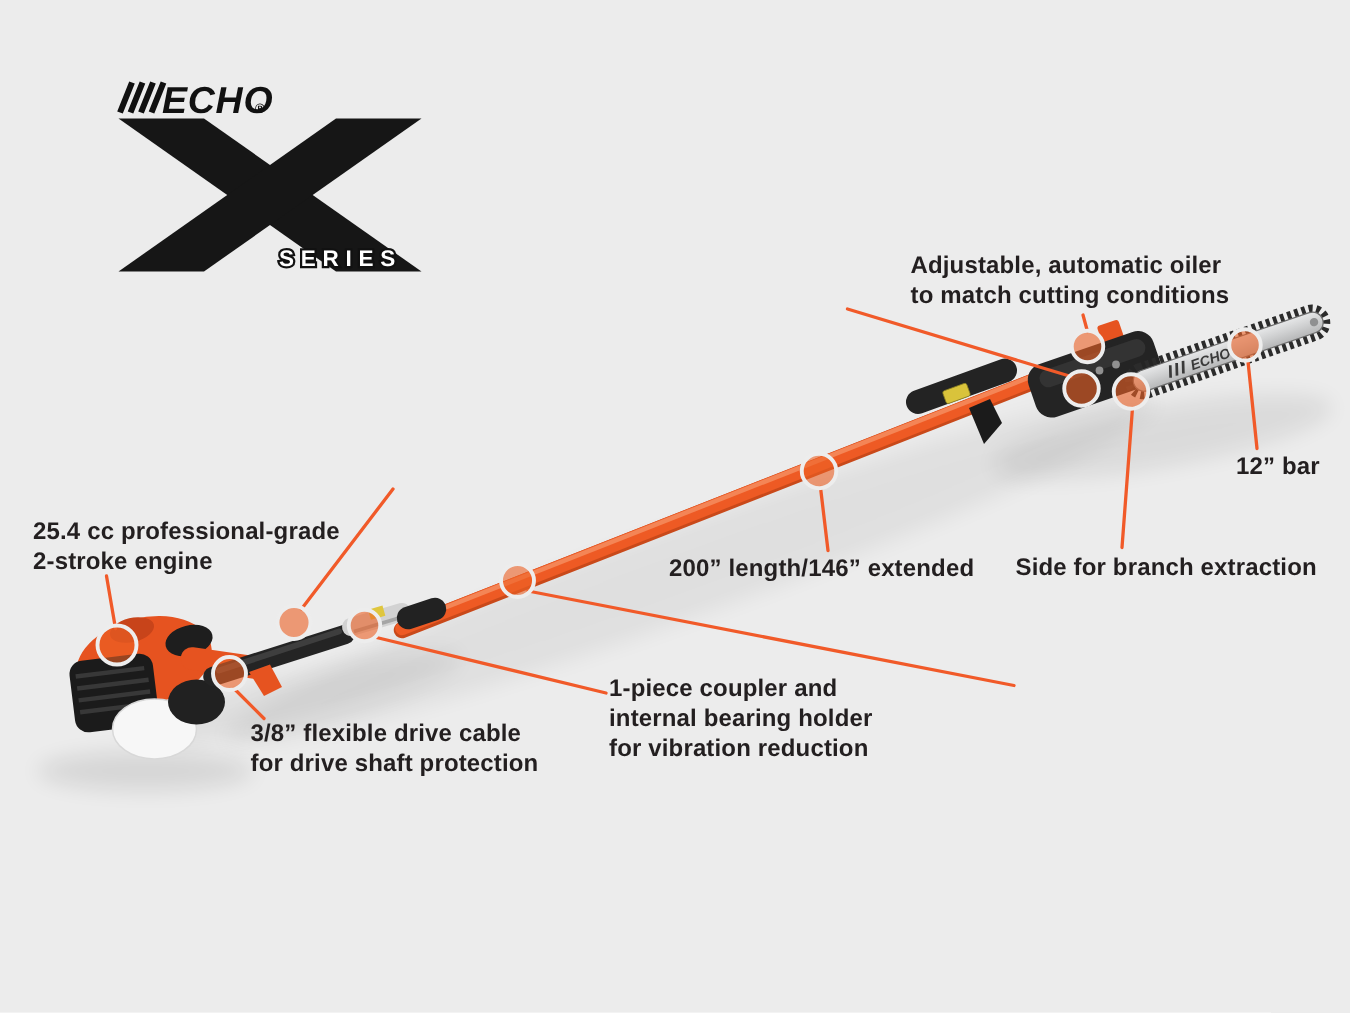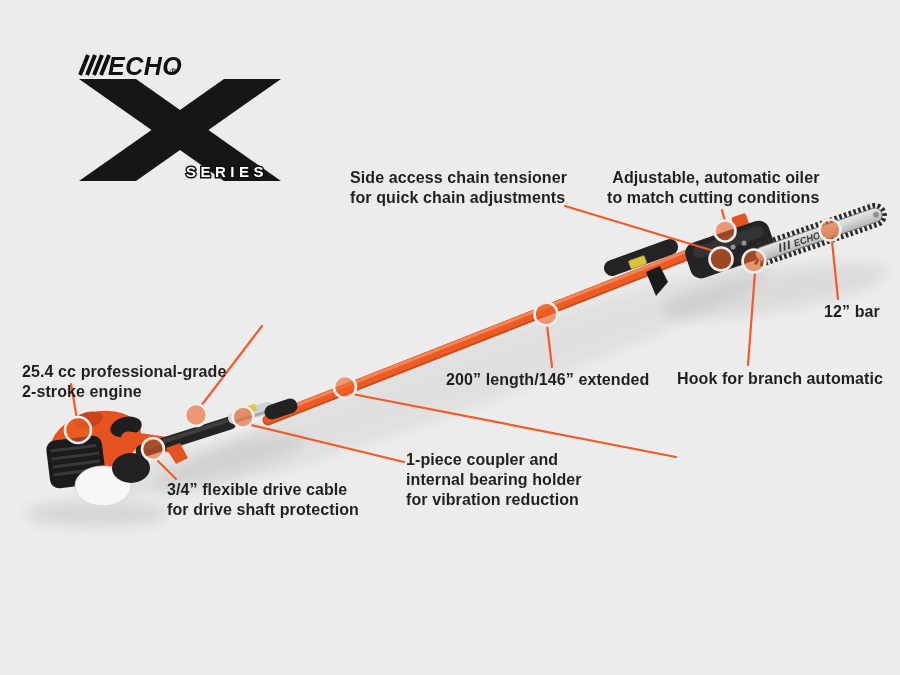--- a/index.html
+++ b/index.html
@@ -127,28 +127,26 @@
       <circle cx="243" cy="417" r="10.5"></circle>
       <circle cx="345" cy="387" r="11"></circle>
       <circle cx="546" cy="314" r="11.5"></circle>
       <circle cx="721" cy="259" r="11.5"></circle>
       <circle cx="725" cy="231" r="10.5"></circle>
       <circle cx="754" cy="261" r="11.5"></circle>
       <circle cx="830" cy="230" r="10.5"></circle>
     </g>
   </svg>
 
-  <div class="callout" style="left:350px;top:168px;">Side access chain tensioner
-for quick chain adjustments</div>
-  <div class="callout" style="left:607px;top:168px;text-align:right;">Adjustable, automatic oiler
+  <div class="callout" style="left:607px;top:168px;">Adjustable, automatic oiler
 to match cutting conditions</div>
   <div class="callout" style="left:824px;top:302px;">12” bar</div>
-  <div class="callout" style="left:22px;top:345px;margin-top:17px;">25.4 cc professional-grade
+  <div class="callout" style="left:22px;top:345px;">25.4 cc professional-grade
 2-stroke engine</div>
   <div class="callout" style="left:446px;top:370px;">200” length/146” extended</div>
-  <div class="callout" style="left:677px;top:369px;">Hook for branch automatic</div>
-  <div class="callout" style="left:167px;top:480px;">3/4” flexible drive cable
+  <div class="callout" style="left:677px;top:369px;">Side for branch extraction</div>
+  <div class="callout" style="left:167px;top:480px;">3/8” flexible drive cable
 for drive shaft protection</div>
   <div class="callout" style="left:406px;top:450px;">1-piece coupler and
 internal bearing holder
 for vibration reduction</div>
 
 </div>
 
 </body></html>

